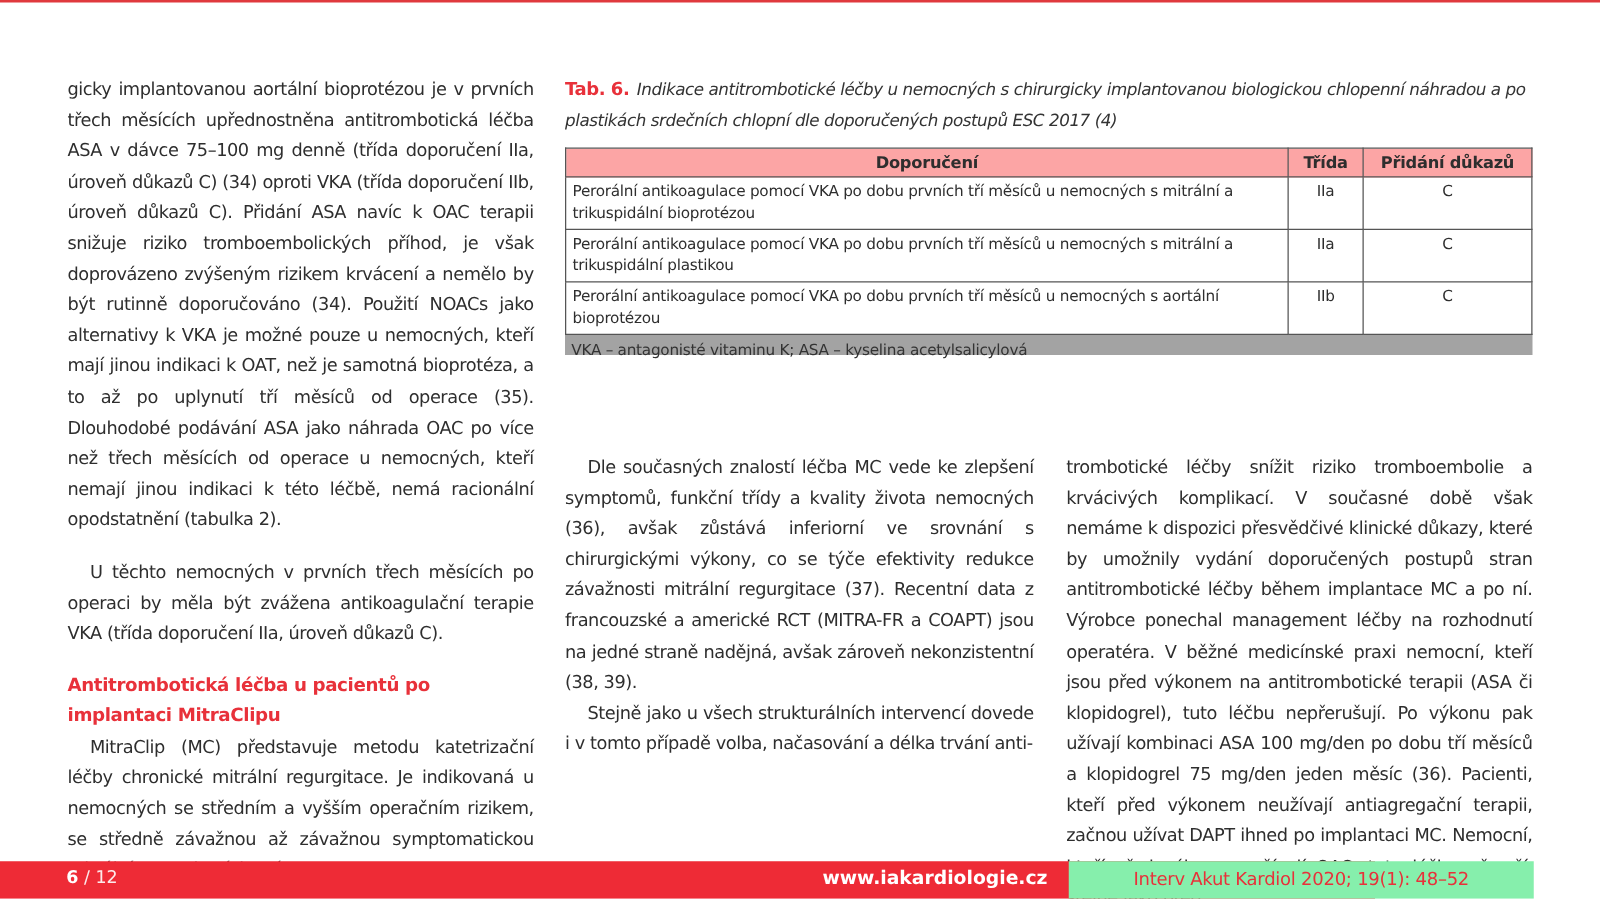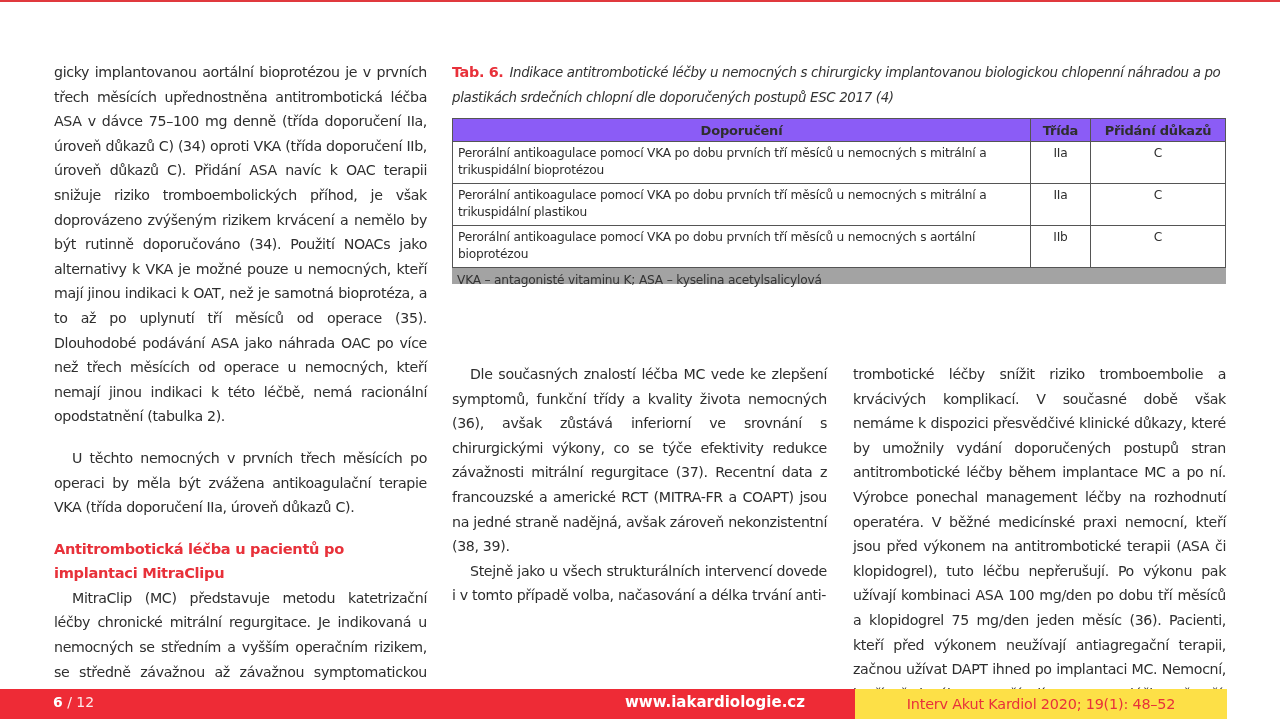--- a/index.html
+++ b/index.html
@@ -17,33 +17,33 @@
   .col3 { left: 853px; top: 362px; width: 373px; }
 
   .heading { color: #e8313a; font-weight: bold; font-size: 14.6px; line-height: 24.6px; letter-spacing: -0.3px; text-align: left; }
   .gap { height: 17px; }
 
   .table-block { position: absolute; left: 452px; top: 60px; width: 774px; }
   .caption { font-size: 13.4px; line-height: 25px; letter-spacing: -0.35px; color: #333; font-style: italic; }
   .caption .tab-label { font-style: normal; font-weight: bold; color: #e8313a; font-size: 14.4px; margin-right: 6px; }
   table { border-collapse: collapse; width: 774px; margin-top: 8px; font-size: 12.2px; letter-spacing: -0.2px; color: #2e2e2e; }
   th, td { border: 1px solid #555; }
-  th { background: #8b5cf6; font-weight: bold; height: 23px; font-size: 13px; text-align: center; }
+  th { background: #fca5a5; font-weight: bold; height: 23px; font-size: 13px; text-align: center; }
   td { height: 42px; vertical-align: top; padding: 3px 5px 2px 5px; line-height: 17px; }
   td.c { text-align: center; }
   .c-rec { width: 578px; }
   .c-cls { width: 60px; }
   .footnote { background: #a3a3a3; font-size: 12.2px; letter-spacing: -0.2px; color: #333; padding: 3px 5px; height: 16px; line-height: 18px; }
 
   .footer { position: absolute; left: 0; top: 689px; width: 1100px; height: 30px; background: #ee2b36; }
   .page-num { position: absolute; left: 53px; top: 5px; color: #fff; font-size: 14px; }
   .page-num b { font-weight: bold; }
   .page-num .of { font-weight: normal; opacity: 0.9; }
-  .site { position: absolute; left: 599px; width: 206px; top: 4px; color: #fff; font-weight: bold; font-size: 15px; text-align: right; }
-  .citation-box { position: absolute; left: 855px; top: 0; width: 372px; height: 30px; background: #fde047; color: #e8313a; font-size: 14.4px; text-align: center; line-height: 30px; letter-spacing: -0.2px; }
+  .site { position: absolute; left: 632px; width: 206px; top: 4px; color: #fff; font-weight: bold; font-size: 15px; text-align: right; }
+  .citation-box { position: absolute; left: 855px; top: 0; width: 372px; height: 30px; background: #86efac; color: #e8313a; font-size: 14.4px; text-align: center; line-height: 30px; letter-spacing: -0.2px; }
 </style>
 </head>
 <body>
 
 <div class="top-rule"></div>
 
 <div class="col col1">
   <p class="last">gicky implantovanou aortální bioprotézou je v prvních třech měsících upřednostněna antitrombotická léčba ASA v dávce 75–100 mg denně (třída doporučení IIa, úroveň důkazů C) (34) oproti VKA (třída doporučení IIb, úroveň důkazů C). Přidání ASA navíc k OAC terapii snižuje riziko tromboembolických příhod, je však doprovázeno zvýšeným rizikem krvácení a nemělo by být rutinně doporučováno (34). Použití NOACs jako alternativy k VKA je možné pouze u nemocných, kteří mají jinou indikaci k OAT, než je samotná bioprotéza, a to až po uplynutí tří měsíců od operace (35). Dlouhodobé podávání ASA jako náhrada OAC po více než třech měsících od operace u nemocných, kteří nemají jinou indikaci k této léčbě, nemá racionální opodstatnění (tabulka 2).</p>
   <div class="gap"></div>
   <p class="indent last">U těchto nemocných v prvních třech měsících po operaci by měla být zvážena antikoagulační terapie VKA (třída doporučení IIa, úroveň důkazů C).</p>

